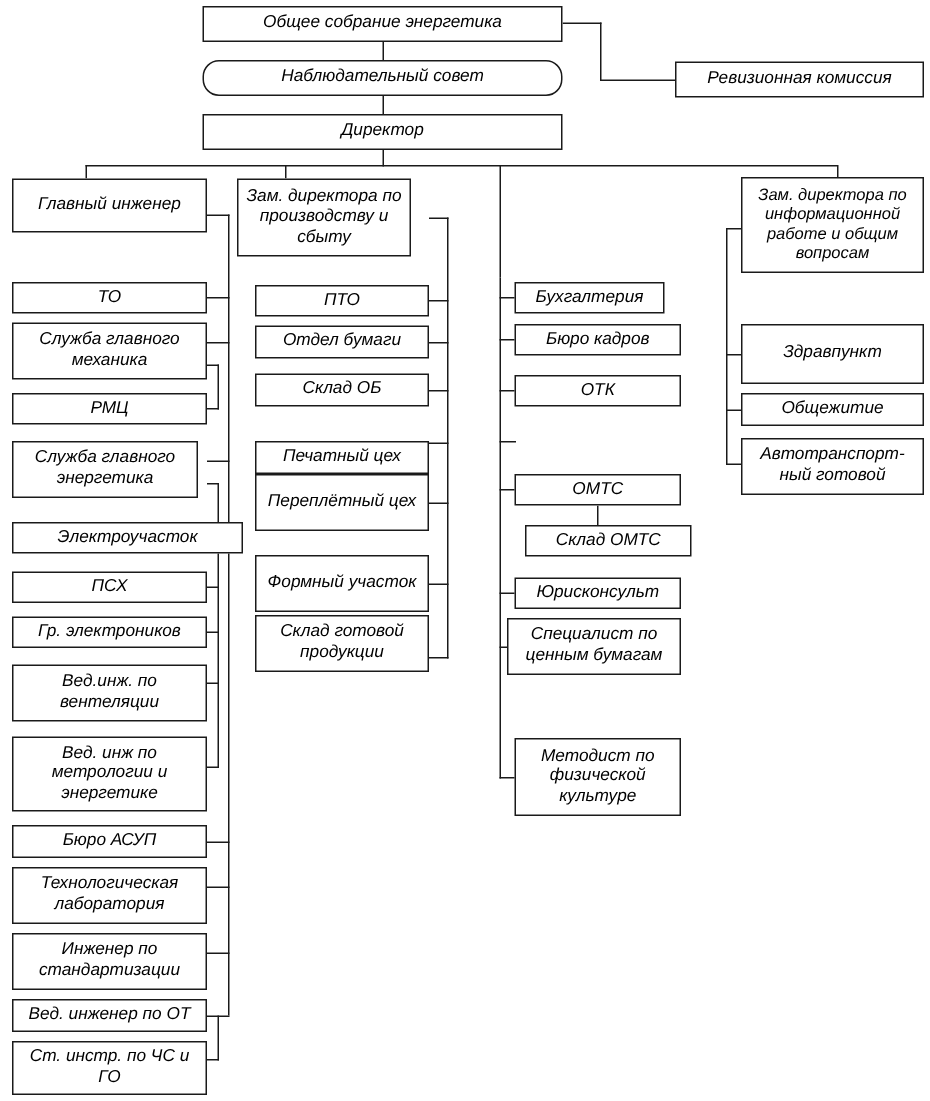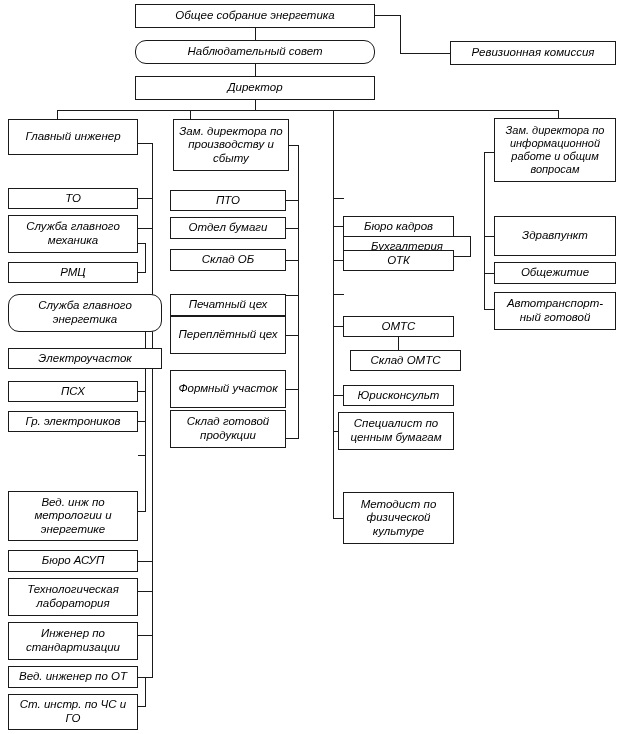--- a/index.html
+++ b/index.html
@@ -69,28 +69,29 @@
   <div class="conn v" style="left:558px; top:110px; height:8px;"></div>
 
   <div class="node" style="left:8px; top:119px; width:130px; height:36px;">Главный инженер</div>
 
   <div class="node" style="left:8px; top:188px; width:130px; height:21px;">ТО</div>
 
   <div class="node" style="left:8px; top:215px; width:130px; height:38px;">Служба главного механика</div>
 
   <div class="node" style="left:8px; top:262px; width:130px; height:21px;">РМЦ</div>
 
-  <div class="node" style="left:8px; top:294px; width:154px; height:38px;border-radius:11px;">Служба главного энергетика</div>
+  <div class="node" style="left:8px; top:294px; width:124px; height:38px;">Служба главного энергетика</div>
 
   <div class="node" style="left:8px; top:348px; width:154px; height:21px;">Электроучасток</div>
 
   <div class="node" style="left:8px; top:381px; width:130px; height:21px;">ПСХ</div>
 
   <div class="node" style="left:8px; top:411px; width:130px; height:21px;">Гр. электроников</div>
 
+  <div class="node" style="left:8px; top:443px; width:130px; height:38px;">Вед.инж. по вентеляции</div>
 
   <div class="node" style="left:8px; top:491px; width:130px; height:50px;">Вед. инж по метрологии и энергетике</div>
 
   <div class="node" style="left:8px; top:550px; width:130px; height:22px;">Бюро АСУП</div>
 
   <div class="node" style="left:8px; top:578px; width:130px; height:38px;">Технологическая лаборатория</div>
 
   <div class="node" style="left:8px; top:622px; width:130px; height:38px;">Инженер по стандартизации</div>
 
   <div class="node" style="left:8px; top:666px; width:130px; height:22px;">Вед. инженер по ОТ</div>
@@ -116,21 +117,21 @@
   <div class="conn v" style="left:145px; top:322px; height:190px;"></div>
   <div class="conn h" style="left:138px; top:358px; width:8px;"></div>
   <div class="conn h" style="left:138px; top:391px; width:8px;"></div>
   <div class="conn h" style="left:138px; top:421px; width:8px;"></div>
   <div class="conn h" style="left:138px; top:455px; width:8px;"></div>
   <div class="conn h" style="left:138px; top:511px; width:8px;"></div>
 
   <div class="conn h" style="left:138px; top:706px; width:8px;"></div>
   <div class="conn v" style="left:145px; top:677px; height:30px;"></div>
 
-  <div class="node" style="left:173px; top:119px; width:116px; height:52px;">Зам. директора по производству и сбыту</div>
+  <div class="node" style="left:158px; top:119px; width:116px; height:52px;">Зам. директора по производству и сбыту</div>
 
   <div class="node" style="left:170px; top:190px; width:116px; height:21px;">ПТО</div>
 
   <div class="node" style="left:170px; top:217px; width:116px; height:22px;">Отдел бумаги</div>
 
   <div class="node" style="left:170px; top:249px; width:116px; height:22px;">Склад ОБ</div>
 
   <div class="node" style="left:170px; top:284px; width:116px; height:22px;margin-top:10px;">Печатный цех</div>
 
   <div class="node" style="left:170px; top:316px; width:116px; height:38px;">Переплётный цех</div>
@@ -142,21 +143,21 @@
   <div class="conn h" style="left:286px; top:145px; width:13px;"></div>
   <div class="conn v" style="left:298px; top:145px; height:294px;"></div>
   <div class="conn h" style="left:286px; top:200px; width:13px;"></div>
   <div class="conn h" style="left:286px; top:228px; width:13px;"></div>
   <div class="conn h" style="left:286px; top:260px; width:13px;"></div>
   <div class="conn h" style="left:286px; top:295px; width:13px;"></div>
   <div class="conn h" style="left:286px; top:335px; width:13px;"></div>
   <div class="conn h" style="left:286px; top:389px; width:13px;"></div>
   <div class="conn h" style="left:286px; top:438px; width:13px;"></div>
 
-  <div class="node" style="left:343px; top:188px; width:128px; height:21px;margin-top:48px;">Бухгалтерия</div>
+  <div class="node" style="left:343px; top:188px; width:100px; height:21px;">Бухгалтерия</div>
 
   <div class="node" style="left:343px; top:216px; width:111px; height:21px;">Бюро кадров</div>
 
   <div class="node" style="left:343px; top:250px; width:111px; height:21px;">ОТК</div>
 
 
   <div class="node" style="left:343px; top:316px; width:111px; height:21px;">ОМТС</div>
 
   <div class="node" style="left:350px; top:350px; width:111px; height:21px;">Склад ОМТС</div>
 

